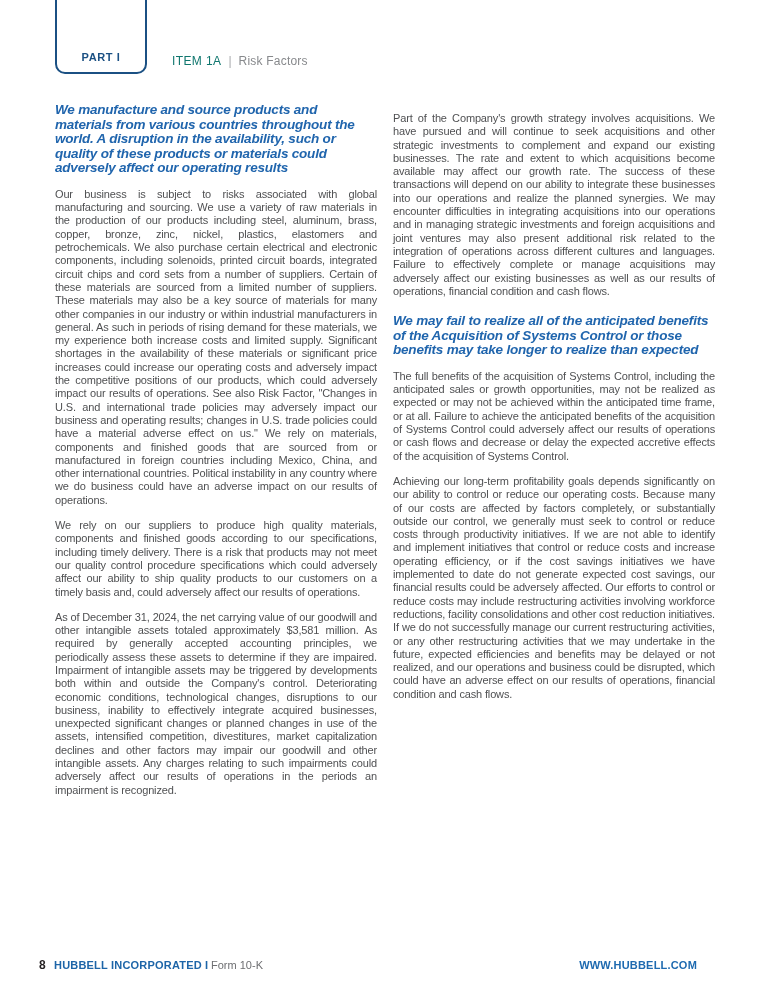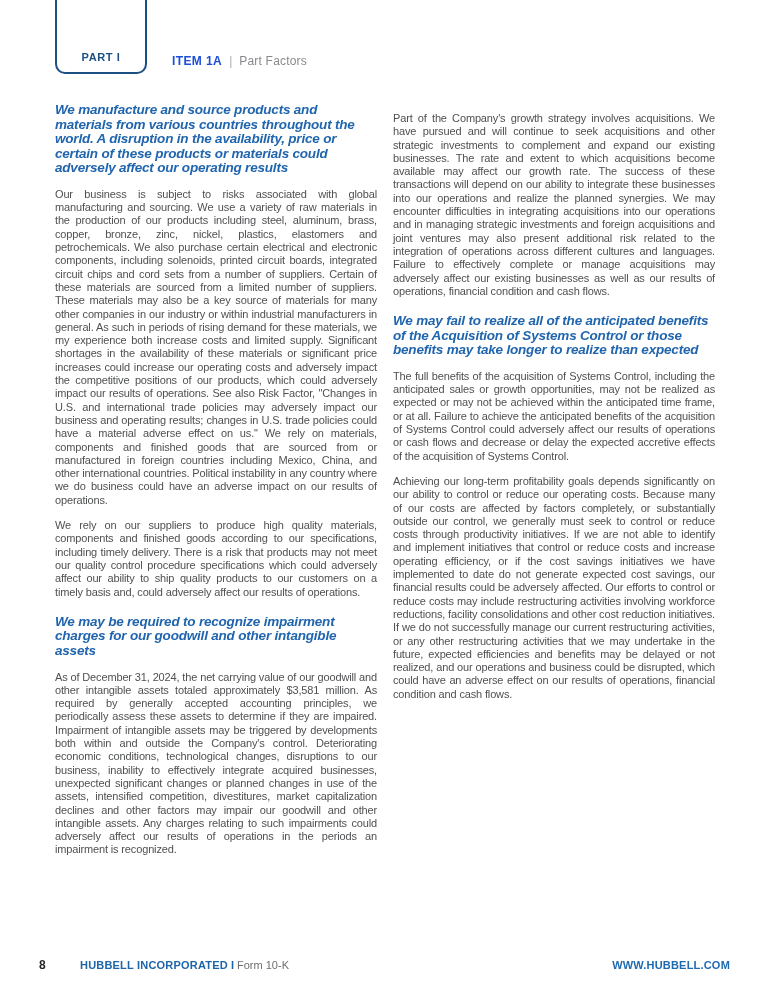--- a/index.html
+++ b/index.html
@@ -16,21 +16,21 @@
     display:flex; align-items:flex-end; justify-content:center;
     padding-bottom:9px; background:#ffffff;
   }
   .part-label {
     color:#1b5083; font-weight:bold; font-size:11px; letter-spacing:0.6px;
   }
   .item-line {
     position:absolute; left:163px; top:54px; font-size:12px;
     display:flex; align-items:baseline; gap:7px;
   }
-  .item-label { color:#1d4ed8; font-weight:bold; letter-spacing:0.4px;padding-left:9px; }
+  .item-label { color:#0f766e; font-weight:normal; letter-spacing:0.4px;padding-left:9px; }
   .item-sep { color:#a9abae; font-weight:300; }
   .item-title { color:#87898c; letter-spacing:0.2px; }
   
   .columns {
     position:absolute; left:55px; top:100px; width:660px;
     display:flex; gap:16px;
   }
   .col { width:322px; }
   .sec-heading {
     color:#2065ad; font-weight:bold; font-style:italic;
@@ -44,50 +44,49 @@
     margin:12px 0 9px 0;
   }
   
   .footer {
     position:absolute; left:0; top:958px; width:768px; height:20px;
     font-size:11px;
   }
   .page-number {
     position:absolute; left:39px; top:0; color:#231f20; font-weight:bold; font-size:12px;
   }
-  .footer-left { position:absolute; left:80px; top:1px; }
+  .footer-left { position:absolute; left:54px; top:1px; }
   .footer-company { color:#1d65a8; font-weight:bold; letter-spacing:0.2px; }
   .footer-sep { color:#1d65a8; font-weight:bold; }
   .footer-form { color:#6d6e71; }
   .footer-site {
-    position:absolute; right:38px; top:1px; color:#1e6ab0; font-weight:bold; letter-spacing:0.2px;
+    position:absolute; right:71px; top:1px; color:#1e6ab0; font-weight:bold; letter-spacing:0.2px;
   }
 </style>
 </head>
 <body>
 
 <div class="page">
 
   <div class="part-box">
     <span class="part-label">PART I</span>
   </div>
 
   <div class="item-line">
     <span class="item-label">ITEM 1A</span>
     <span class="item-sep">|</span>
-    <span class="item-title">Part Factors</span>
+    <span class="item-title">Risk Factors</span>
   </div>
 
   <div class="columns">
 
     <div class="col">
-      <h2 class="sec-heading first">We manufacture and source products and materials from various countries throughout the world. A disruption in the availability, price or certain of these products or materials could adversely affect our operating results</h2>
+      <h2 class="sec-heading first">We manufacture and source products and materials from various countries throughout the world. A disruption in the availability, such or quality of these products or materials could adversely affect our operating results</h2>
       <p class="body-p">Our business is subject to risks associated with global manufacturing and sourcing. We use a variety of raw materials in the production of our products including steel, aluminum, brass, copper, bronze, zinc, nickel, plastics, elastomers and petrochemicals. We also purchase certain electrical and electronic components, including solenoids, printed circuit boards, integrated circuit chips and cord sets from a number of suppliers. Certain of these materials are sourced from a limited number of suppliers. These materials may also be a key source of materials for many other companies in our industry or within industrial manufacturers in general. As such in periods of rising demand for these materials, we my experience both increase costs and limited supply. Significant shortages in the availability of these materials or significant price increases could increase our operating costs and adversely impact the competitive positions of our products, which could adversely impact our results of operations. See also Risk Factor, "Changes in U.S. and international trade policies may adversely impact our business and operating results; changes in U.S. trade policies could have a material adverse effect on us." We rely on materials, components and finished goods that are sourced from or manufactured in foreign countries including Mexico, China, and other international countries. Political instability in any country where we do business could have an adverse impact on our results of operations.</p>
       <p class="body-p">We rely on our suppliers to produce high quality materials, components and finished goods according to our specifications, including timely delivery. There is a risk that products may not meet our quality control procedure specifications which could adversely affect our ability to ship quality products to our customers on a timely basis and, could adversely affect our results of operations.</p>
-      <h2 class="sec-heading">We may be required to recognize impairment charges for our goodwill and other intangible assets</h2>
       <p class="body-p">As of December 31, 2024, the net carrying value of our goodwill and other intangible assets totaled approximately $3,581 million. As required by generally accepted accounting principles, we periodically assess these assets to determine if they are impaired. Impairment of intangible assets may be triggered by developments both within and outside the Company's control. Deteriorating economic conditions, technological changes, disruptions to our business, inability to effectively integrate acquired businesses, unexpected significant changes or planned changes in use of the assets, intensified competition, divestitures, market capitalization declines and other factors may impair our goodwill and other intangible assets. Any charges relating to such impairments could adversely affect our results of operations in the periods an impairment is recognized.</p>
     </div>
 
     <div class="col">
       <p class="body-p">Part of the Company's growth strategy involves acquisitions. We have pursued and will continue to seek acquisitions and other strategic investments to complement and expand our existing businesses. The rate and extent to which acquisitions become available may affect our growth rate. The success of these transactions will depend on our ability to integrate these businesses into our operations and realize the planned synergies. We may encounter difficulties in integrating acquisitions into our operations and in managing strategic investments and foreign acquisitions and joint ventures may also present additional risk related to the integration of operations across different cultures and languages. Failure to effectively complete or manage acquisitions may adversely affect our existing businesses as well as our results of operations, financial condition and cash flows.</p>
       <h2 class="sec-heading">We may fail to realize all of the anticipated benefits of the Acquisition of Systems Control or those benefits may take longer to realize than expected</h2>
       <p class="body-p">The full benefits of the acquisition of Systems Control, including the anticipated sales or growth opportunities, may not be realized as expected or may not be achieved within the anticipated time frame, or at all. Failure to achieve the anticipated benefits of the acquisition of Systems Control could adversely affect our results of operations or cash flows and decrease or delay the expected accretive effects of the acquisition of Systems Control.</p>
       <p class="body-p">Achieving our long-term profitability goals depends significantly on our ability to control or reduce our operating costs. Because many of our costs are affected by factors completely, or substantially outside our control, we generally must seek to control or reduce costs through productivity initiatives. If we are not able to identify and implement initiatives that control or reduce costs and increase operating efficiency, or if the cost savings initiatives we have implemented to date do not generate expected cost savings, our financial results could be adversely affected. Our efforts to control or reduce costs may include restructuring activities involving workforce reductions, facility consolidations and other cost reduction initiatives. If we do not successfully manage our current restructuring activities, or any other restructuring activities that we may undertake in the future, expected efficiencies and benefits may be delayed or not realized, and our operations and business could be disrupted, which could have an adverse effect on our results of operations, financial condition and cash flows.</p>
     </div>
 

